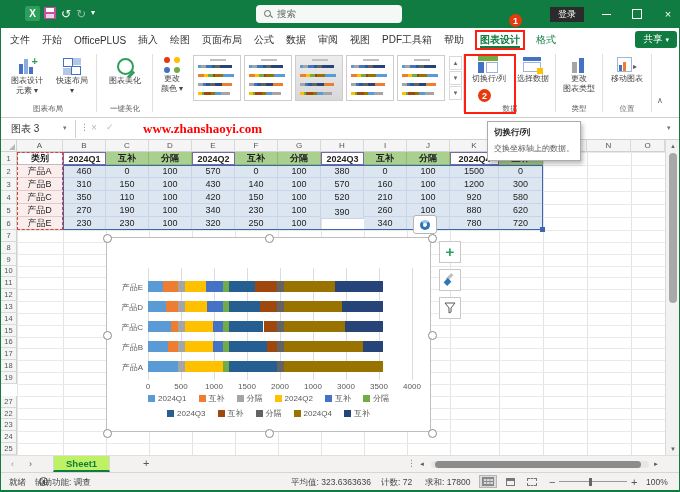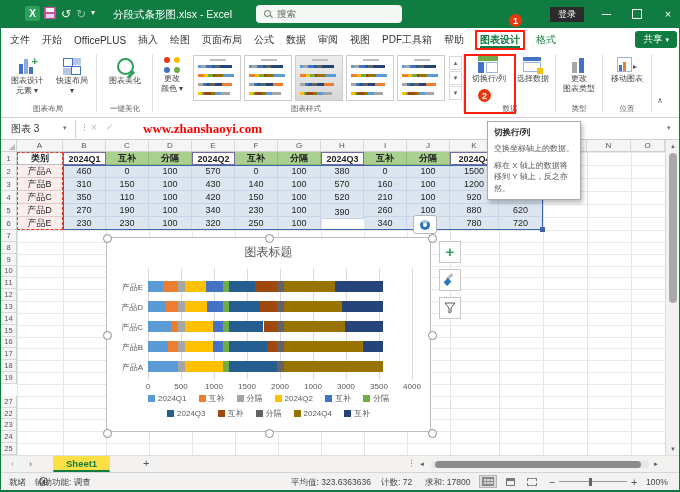--- a/index.html
+++ b/index.html
@@ -63,21 +63,21 @@
   .handle{width:7px;height:7px;border-radius:50%;background:#fff;border:1px solid #8C8C8C;z-index:40;}
   .sidebtn{left:438px;width:22px;height:22px;background:#fff;border:1px solid #C8C8C8;box-sizing:border-box;z-index:30;
            display:flex;align-items:center;justify-content:center;}
   .ticklab{position:absolute;font-size:8px;color:#595959;transform:translateX(-50%);}
   .catlab{position:absolute;font-size:8px;color:#595959;text-align:right;width:34px;}
   .legrow{position:absolute;left:0;width:100%;display:flex;justify-content:center;gap:12px;font-size:8px;color:#595959;}
   .legit{display:flex;align-items:center;gap:3px;white-space:nowrap;}
   .sw{width:7px;height:7px;display:inline-block;}
   
   .tabsrow{left:0;top:455px;width:680px;height:17px;background:#F3F2F1;border-top:1px solid #E1DFDD;box-sizing:border-box;}
-  .sheettab{left:52px;top:0;height:16px;background:#fde047;border-left:1px solid #D8D8D8;border-right:1px solid #D8D8D8;
+  .sheettab{left:52px;top:0;height:16px;background:#bef264;border-left:1px solid #D8D8D8;border-right:1px solid #D8D8D8;
             border-bottom:2px solid #107C41;color:#107C41;font-weight:bold;font-size:9.5px;display:flex;align-items:center;padding:0 12px;box-sizing:border-box;}
   .statusbar{left:0;top:472px;width:680px;height:18px;background:#F3F2F1;border-top:1px solid #D6D6D6;box-sizing:border-box;
              font-size:8.5px;color:#444;}
   .wm{color:#FE0000;font-family:"Liberation Serif","DejaVu Serif",serif;font-weight:bold;z-index:90;text-shadow:0.5px 0.5px 0 rgba(255,255,255,.6);}
   .vscroll{left:664px;top:140px;width:15px;height:315px;background:#F3F2F1;border-left:1px solid #DADADA;box-sizing:border-box;z-index:15;}
   .gal-arrow{left:448px;width:13px;height:14px;border:1px solid #D8D8D8;background:#fff;box-sizing:border-box;
              display:flex;align-items:center;justify-content:center;font-size:7px;color:#666;}
 </style>
 </head>
 <body>
@@ -86,21 +86,20 @@
 
   <div class="abs titlebar">
     <div class="abs" style="left:24px;top:6px;width:15px;height:15px;background:#2E9E5B;border-radius:2px;color:#fff;font-size:10px;font-weight:bold;display:flex;align-items:center;justify-content:center;">X</div>
     <div class="abs" style="left:43px;top:7px;width:12px;height:12px;background:#C84FA0;border-radius:1px;">
       <div style="position:absolute;left:2px;top:1px;width:8px;height:4px;background:#fff;"></div>
       <div style="position:absolute;left:2px;top:7px;width:8px;height:4px;background:#EFD2E6;"></div>
     </div>
     <div class="abs qat" style="left:60px;top:7px;">↺</div>
     <div class="abs qat" style="left:75px;top:7px;opacity:.5;">↻</div>
     <div class="abs qat" style="left:90px;top:8px;font-size:8px;">▾</div>
-    <div class="abs" style="left:112px;top:8px;font-size:10.5px;color:#fff;white-space:nowrap;">分段式条形图.xlsx - Excel</div>
     <div class="abs search-box">
       <span style="position:relative;width:8px;height:8px;margin-right:5px;">
         <span style="position:absolute;left:0;top:0;width:5px;height:5px;border:1px solid #5f6a63;border-radius:50%;"></span>
         <span style="position:absolute;left:5.5px;top:5.5px;width:3px;height:1px;background:#5f6a63;transform:rotate(45deg);"></span>
       </span>
       <span>搜索</span>
     </div>
     <div class="abs login-chip">登录</div>
     <div class="abs winbtn" style="left:590px;">
         <span style="width:9px;height:1px;background:#fff;display:inline-block;"></span>
@@ -177,21 +176,20 @@
         <span style="position:absolute;left:1px;bottom:1px;width:6px;height:6px;border-radius:50%;background:#4472C4;"></span>
         <span style="position:absolute;right:1px;bottom:1px;width:6px;height:6px;border-radius:50%;background:#70AD47;"></span>
       </span>
       <span>更改</span>
         <span>颜色 ▾</span>
     </div>
     <div id="gallery"></div>
     <div class="abs gal-arrow" style="top:4px;">▴</div>
     <div class="abs gal-arrow" style="top:19px;">▾</div>
     <div class="abs gal-arrow" style="top:34px;">▾</div>
-    <div class="abs glabel" style="left:200px;top:52px;width:210px;">图表样式</div>
     <div class="abs rsep" style="left:462px;"></div>
 
     <div class="abs redbox" style="left:463px;top:2px;width:48px;height:56px;z-index:55;"></div>
     <div class="abs rbtn" style="left:466px;top:4px;width:44px;">
       <span style="position:relative;width:22px;height:18px;display:inline-block;">
         <span style="position:absolute;left:0;top:0;width:20px;height:5px;background:#70AD47;"></span>
         <span style="position:absolute;left:0;top:6px;width:6px;height:11px;background:#4472C4;"></span>
         <span style="position:absolute;left:8px;top:6px;width:12px;height:11px;border:1px solid #9DB6D8;box-sizing:border-box;"></span>
       </span>
       <span>切换行/列</span>
@@ -410,21 +408,20 @@
   <div class="abs" style="left:62px;top:165px;width:480px;height:65px;border:1.5px solid #3E66B0;box-sizing:border-box;z-index:10;"></div>
   <div class="abs" style="left:539px;top:227px;width:5px;height:5px;background:#3E66B0;z-index:11;"></div>
 
   <div class="abs" style="left:16px;top:152px;width:46px;height:78px;border:1px dashed #E03C31;box-sizing:border-box;z-index:10;"></div>
 
   <div class="abs" style="left:412px;top:215px;width:24px;height:19px;background:#fff;border:1px solid #B5B5B5;border-radius:3px;box-sizing:border-box;z-index:25;display:flex;align-items:center;justify-content:center;">
     <span style="width:10px;height:10px;border-radius:50%;border:3px solid #2E75B6;border-top-color:#9DC3E6;box-sizing:border-box;display:inline-block;"></span>
   </div>
 
   <div class="abs chartbox" id="chartbox">
-    <div style="position:absolute;left:0;top:6px;width:100%;text-align:center;font-size:12px;color:#595959;">图表标题</div>
     <div id="plot">
         <div class="abs" style="left: 41px; top: 30px; width: 1px; height: 112px; background: rgb(220, 220, 220); position: absolute;"></div>
         <div class="ticklab" style="left: 41px; top: 144px;">0</div>
         <div class="abs" style="left: 74px; top: 30px; width: 1px; height: 112px; background: rgb(220, 220, 220); position: absolute;"></div>
         <div class="ticklab" style="left: 74px; top: 144px;">500</div>
         <div class="abs" style="left: 107px; top: 30px; width: 1px; height: 112px; background: rgb(220, 220, 220); position: absolute;"></div>
         <div class="ticklab" style="left: 107px; top: 144px;">1000</div>
         <div class="abs" style="left: 140px; top: 30px; width: 1px; height: 112px; background: rgb(220, 220, 220); position: absolute;"></div>
         <div class="ticklab" style="left: 140px; top: 144px;">1500</div>
         <div class="abs" style="left: 173px; top: 30px; width: 1px; height: 112px; background: rgb(220, 220, 220); position: absolute;"></div>
@@ -565,21 +562,20 @@
   </div>
   <div class="abs sidebtn" style="top:297px;">
     <svg width="12" height="12" viewBox="0 0 12 12">
       <path d="M1 1 L11 1 L7 6 L7 10 L5 11 L5 6 Z" fill="none" stroke="#595959" stroke-width="1"></path>
     </svg>
   </div>
 
   <div class="abs tooltip">
     <h4>切换行/列</h4>
     <p>交换坐标轴上的数据。</p>
-    <p>标在 X 轴上的数据将移到 Y 轴上，反之亦然。</p>
   </div>
 
   <div class="abs vscroll">
     <div style="position:absolute;left:4px;top:3px;font-size:6px;color:#666;">▲</div>
     <div style="position:absolute;left:3px;top:13px;width:8px;height:150px;background:#A8A8A8;border-radius:4px;"></div>
     <div style="position:absolute;left:4px;bottom:3px;font-size:6px;color:#666;">▼</div>
   </div>
 
   <div class="abs tabsrow">
     <div class="abs" style="left:10px;top:3px;font-size:9px;color:#999;">‹</div>

